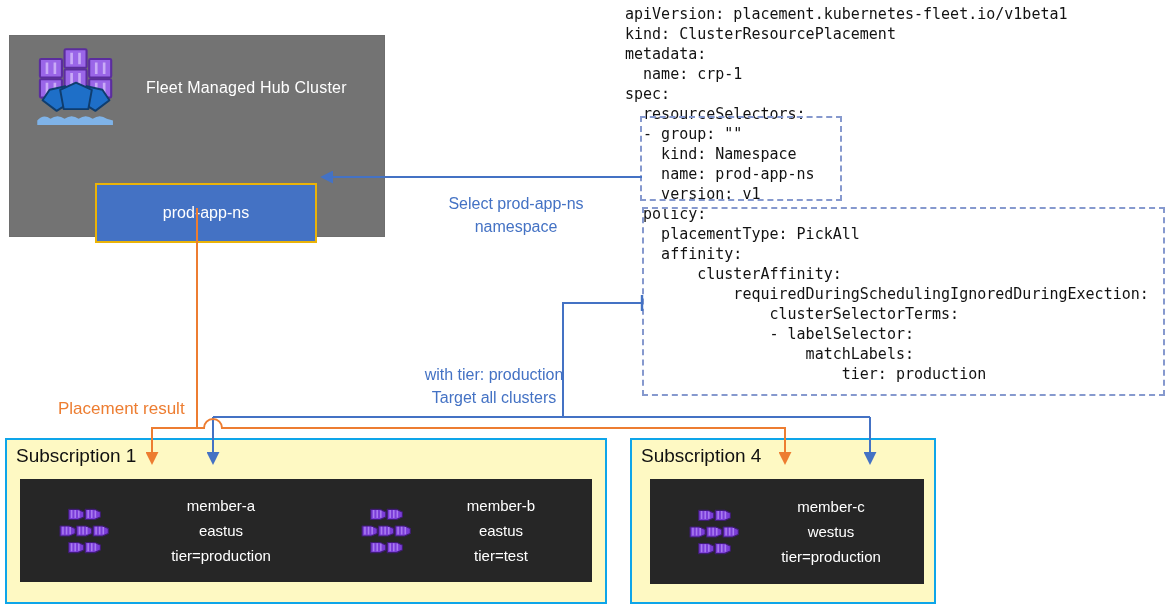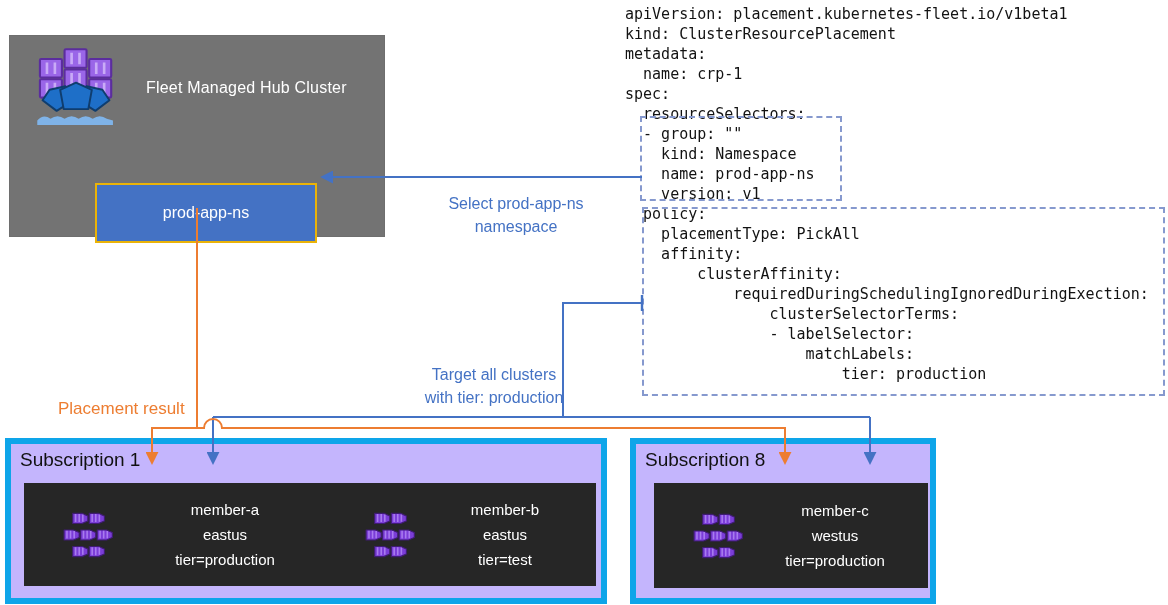--- a/index.html
+++ b/index.html
@@ -25,21 +25,21 @@
             border:2px dashed #8699CE;box-sizing:border-box;}
 
   
   .lbl{position:absolute;text-align:center;font-size:16px;line-height:23px;}
   .lbl-blue{color:#4472C4;}
   .lbl-select{left:421px;top:192px;width:190px;}
   .lbl-target{left:399px;top:363px;width:190px;}
   .lbl-placement{left:58px;top:397px;color:#ED7D31;font-size:17px;text-align:left;}
 
   
-  .sub-box{position:absolute;background:#c4b5fd;border:6px solid #0ea5e9;box-sizing:border-box;}
+  .sub-box{position:absolute;background:#fef9c3;border:2px solid #0ea5e9;box-sizing:border-box;}
   .sub-1{left:5px;top:438px;width:602px;height:166px;}
   .sub-2{left:630px;top:438px;width:306px;height:166px;}
   .sub-title{position:absolute;left:9px;top:5px;font-size:19px;color:#111;}
   .member{position:absolute;background:#262626;display:flex;align-items:center;
           color:#fff;font-size:15px;line-height:25px;}
   .member-icon{width:72px;height:72px;margin-left:30px;flex:0 0 auto;}
   .member-text{flex:1;text-align:center;padding-right:14px;}
   .m-a{left:13px;top:39px;width:314px;height:103px;}
   .m-b{left:315px;top:39px;width:270px;height:103px;}
   .m-c{left:18px;top:39px;width:274px;height:105px;}
@@ -111,22 +111,22 @@
 
   <div class="yaml"><div>apiVersion: placement.kubernetes-fleet.io/v1beta1</div><div>kind: ClusterResourcePlacement</div><div>metadata:</div><div>  name: crp-1</div><div>spec:</div><div>  resourceSelectors:</div><div>  - group: ""</div><div>    kind: Namespace</div><div>    name: prod-app-ns</div><div>    version: v1</div><div>  policy:</div><div>    placementType: PickAll</div><div>    affinity:</div><div>        clusterAffinity:</div><div>            requiredDuringSchedulingIgnoredDuringExection:</div><div>                clusterSelectorTerms:</div><div>                - labelSelector:</div><div>                    matchLabels:</div><div>                        tier: production</div></div>
   <div class="dash-small"></div>
   <div class="dash-big"></div>
 
   <div class="lbl lbl-blue lbl-select">
     <div>Select prod-app-ns</div>
     <div>namespace</div>
   </div>
   <div class="lbl lbl-blue lbl-target">
+    <div>with tier: production</div>
     <div>Target all clusters</div>
-    <div>with tier: production</div>
   </div>
   <div class="lbl lbl-placement">Placement result</div>
 
   <div class="sub-box sub-1">
     <div class="sub-title">Subscription 1</div>
     <div class="member m-a">
       <svg class="member-icon">
           <use href="#sym-member-cluster"></use>
         </svg>
       <div class="member-text">
@@ -141,21 +141,21 @@
         </svg>
       <div class="member-text">
         <div>member-b</div>
         <div>eastus</div>
         <div>tier=test</div>
       </div>
     </div>
   </div>
 
   <div class="sub-box sub-2">
-    <div class="sub-title">Subscription 8</div>
+    <div class="sub-title">Subscription 4</div>
     <div class="member m-c">
       <svg class="member-icon">
           <use href="#sym-member-cluster"></use>
         </svg>
       <div class="member-text">
         <div>member-c</div>
         <div>westus</div>
         <div>tier=production</div>
       </div>
     </div>

